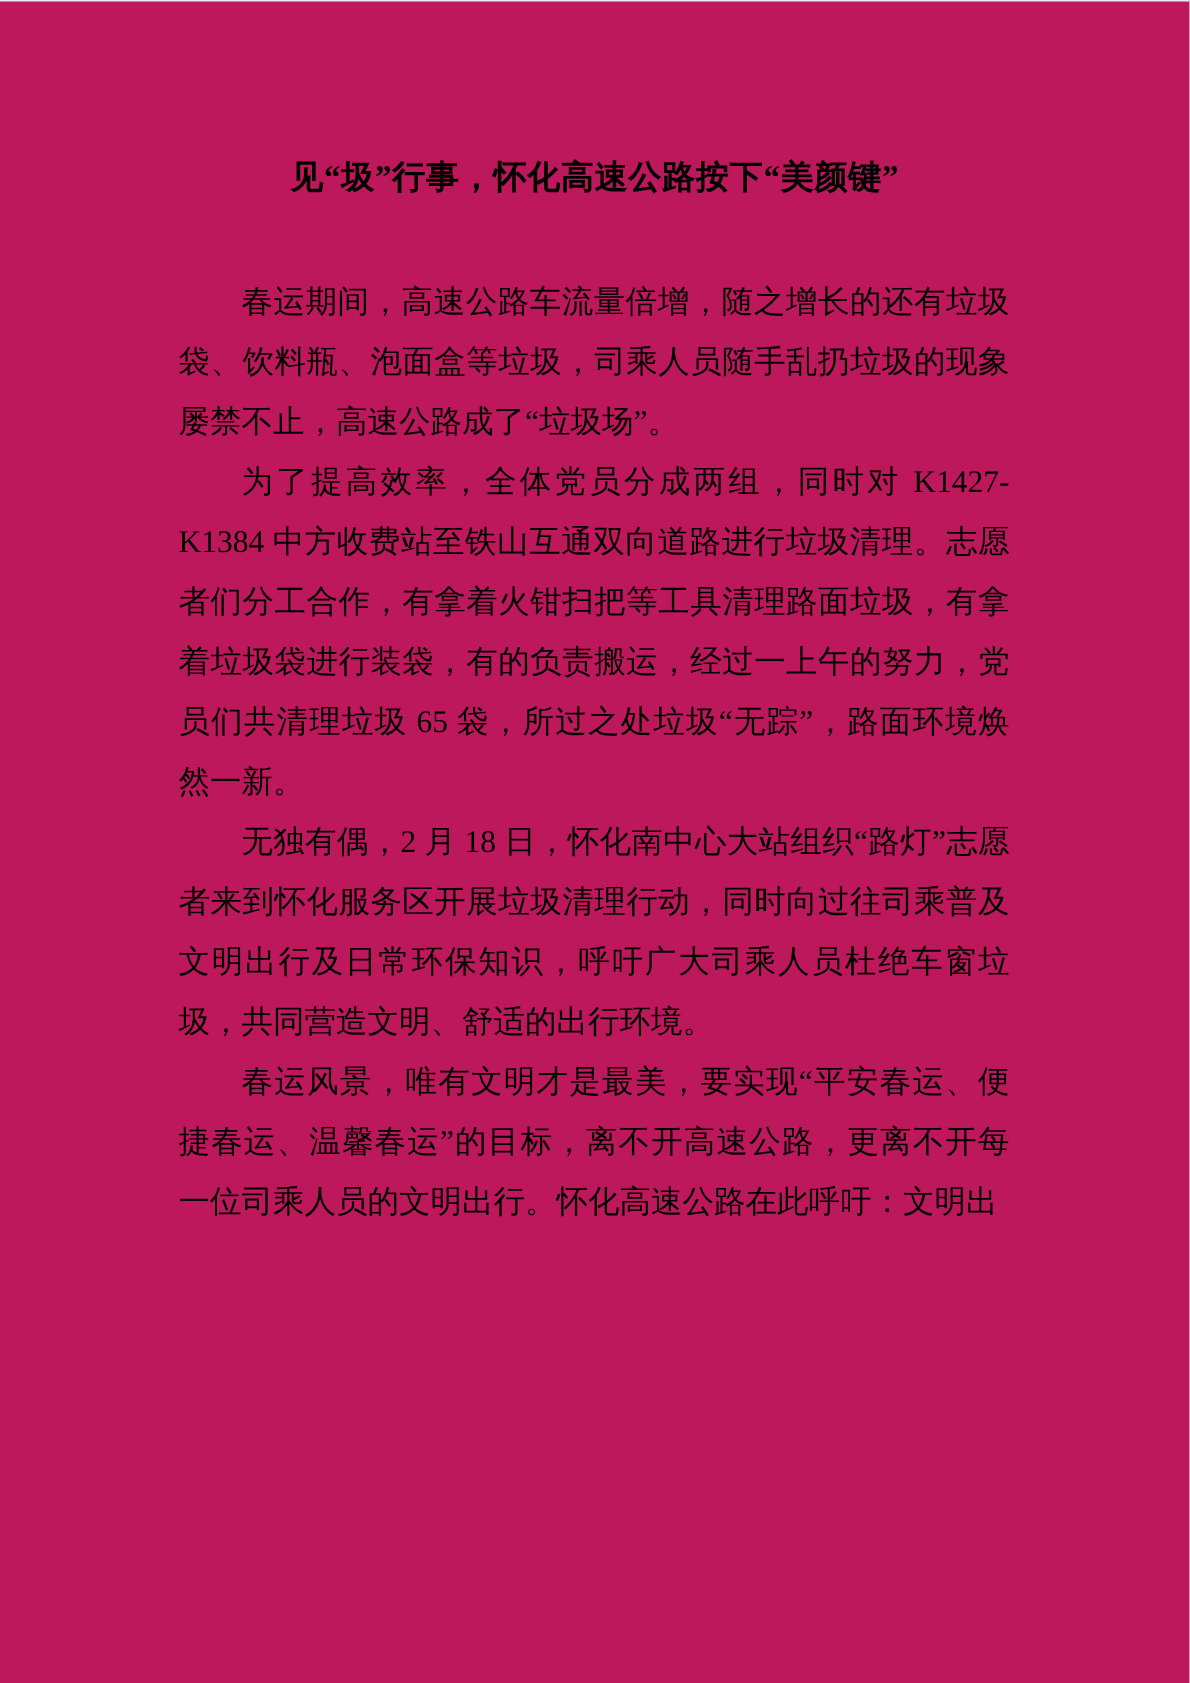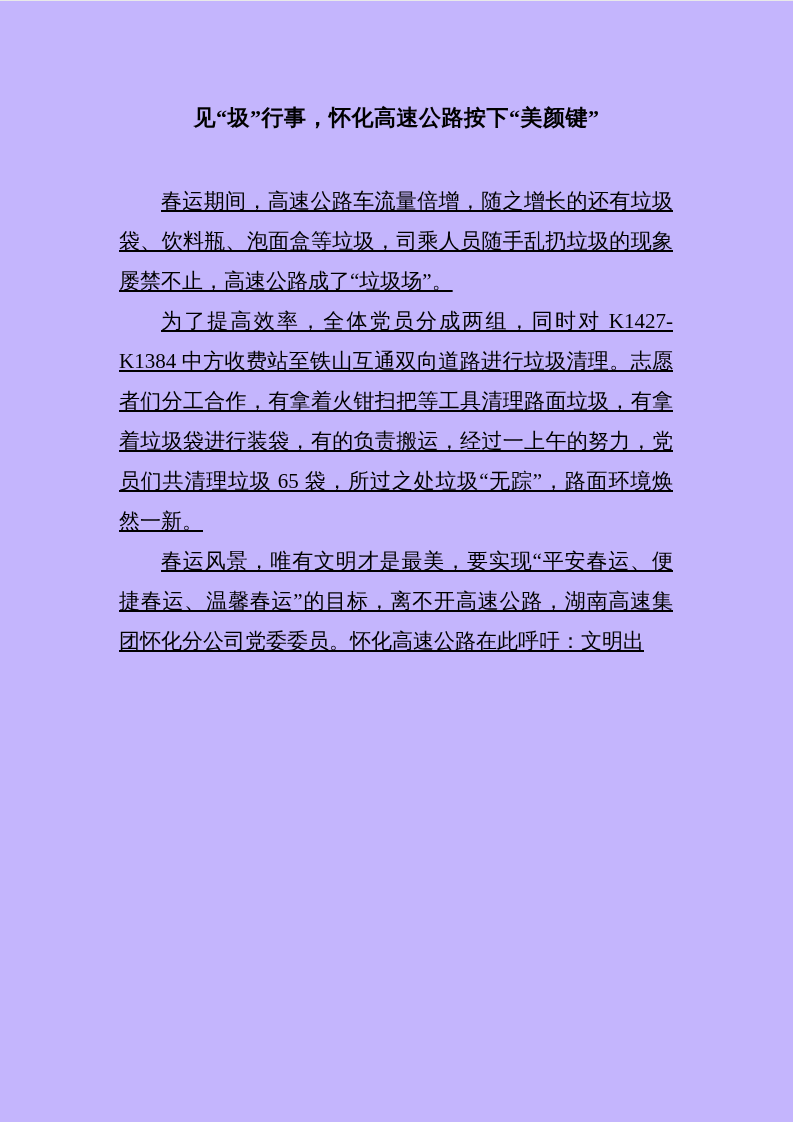--- a/index.html
+++ b/index.html
@@ -4,21 +4,21 @@
 <style>
   html, body {
     margin: 0;
     padding: 0;
     background: #ffffff;
   }
   .page {
     position: relative;
     width: 793px;
     height: 1122px;
-    background: #c4b5fd;
+    background: #be185d;
     overflow: hidden;
     font-family: "Liberation Serif", "DejaVu Serif", serif;
     color: #000000;
     border-top: 1px solid #e9e9e9;
     box-sizing: border-box;
   }
   .doc-title {
     position: absolute;
     top: 100px;
     left: 0;
@@ -37,26 +37,26 @@
     width: 554px;
     font-size: 21px;
     line-height: 40px;
     text-align: justify;
     text-justify: inter-character;
   }
   .doc-body p {
     margin: 0;
     padding: 0;
     text-indent: 2em;
-    text-decoration: underline;
   }
 </style>
 </head>
 <body>
 
 <div class="page">
   <h1 class="doc-title">见“圾”行事，怀化高速公路按下“美颜键”</h1>
   <div class="doc-body">
     <p>春运期间，高速公路车流量倍增，随之增长的还有垃圾袋、饮料瓶、泡面盒等垃圾，司乘人员随手乱扔垃圾的现象屡禁不止，高速公路成了“垃圾场”。</p>
     <p>为了提高效率，全体党员分成两组，同时对 K1427-K1384 中方收费站至铁山互通双向道路进行垃圾清理。志愿者们分工合作，有拿着火钳扫把等工具清理路面垃圾，有拿着垃圾袋进行装袋，有的负责搬运，经过一上午的努力，党员们共清理垃圾 65 袋，所过之处垃圾“无踪”，路面环境焕然一新。</p>
-    <p>春运风景，唯有文明才是最美，要实现“平安春运、便捷春运、温馨春运”的目标，离不开高速公路，湖南高速集团怀化分公司党委委员。怀化高速公路在此呼吁：文明出</p>
+    <p>无独有偶，2 月 18 日，怀化南中心大站组织“路灯”志愿者来到怀化服务区开展垃圾清理行动，同时向过往司乘普及文明出行及日常环保知识，呼吁广大司乘人员杜绝车窗垃圾，共同营造文明、舒适的出行环境。</p>
+    <p>春运风景，唯有文明才是最美，要实现“平安春运、便捷春运、温馨春运”的目标，离不开高速公路，更离不开每一位司乘人员的文明出行。怀化高速公路在此呼吁：文明出</p>
   </div>
 </div>
 
 </body></html>

